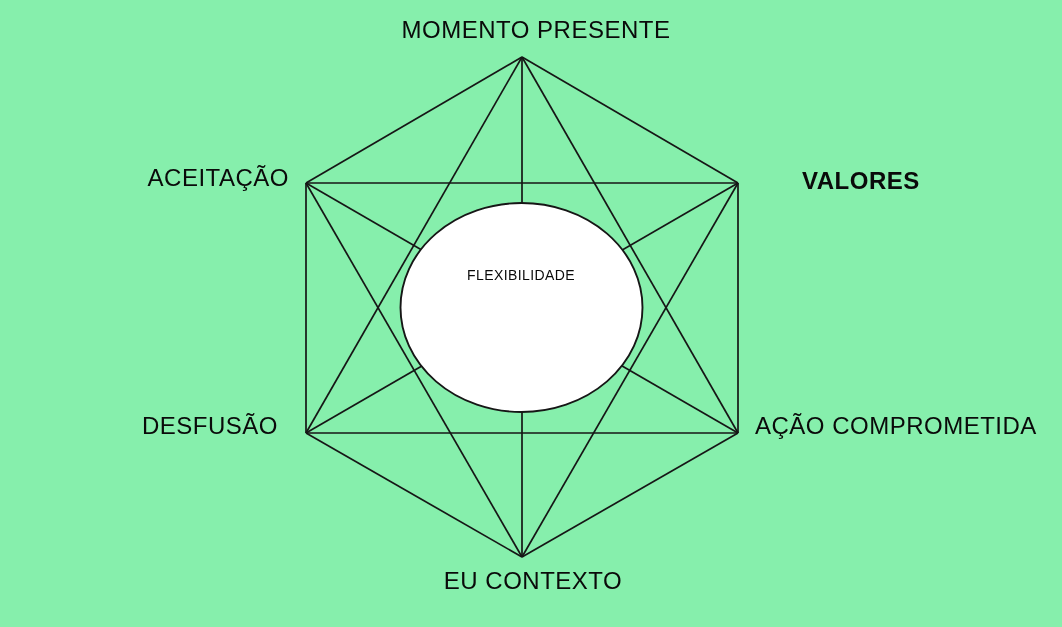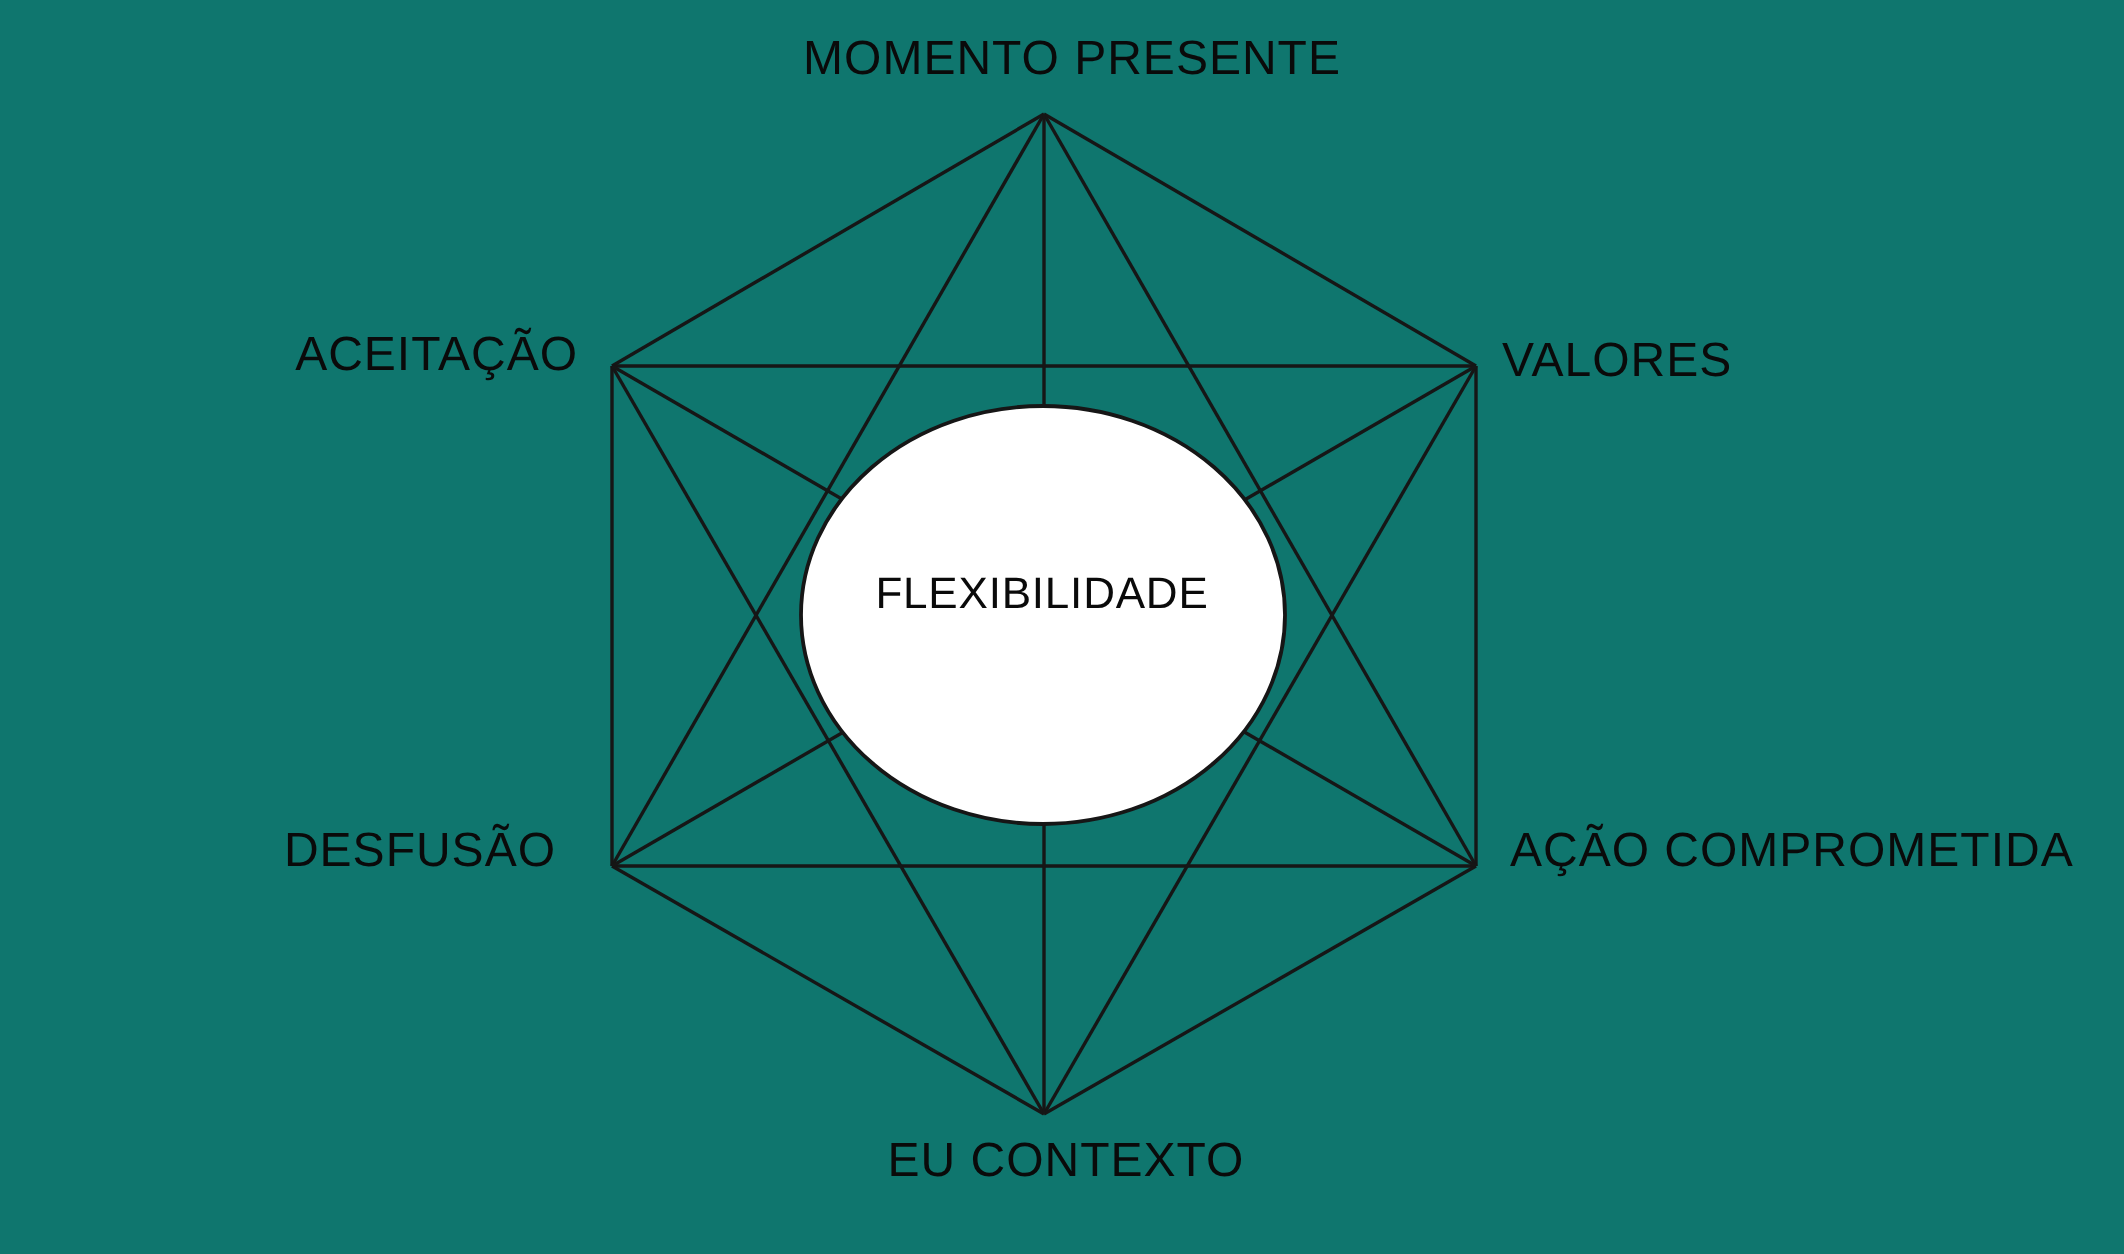--- a/index.html
+++ b/index.html
@@ -4,21 +4,21 @@
 <style>
   html, body {
     margin: 0;
     padding: 0;
     background: #ffffff;
   }
   .canvas {
     position: relative;
     width: 1062px;
     height: 627px;
-    background: #0f766e;
+    background: #86efac;
     font-family: "Liberation Sans", sans-serif;
     color: #0a0a0a;
     overflow: hidden;
   }
   .diagram-svg {
     position: absolute;
     left: 0;
     top: 0;
   }
   .diagram-svg line {
@@ -34,31 +34,31 @@
     position: absolute;
     font-size: 24px;
     letter-spacing: 0.5px;
     white-space: nowrap;
     line-height: 26px;
     color: #0a0a0a;
   }
   .node-label.anchor-center { transform: translateX(-50%); text-align: center; }
   .node-label.anchor-right  { text-align: left; }
   .label-top         { left: 536px; top: 17px; }
-  .label-upper-right { left: 751px; top: 168px; }
+  .label-upper-right { left: 802px; top: 168px; font-weight: bold; }
   .label-lower-right { left: 755px; top: 413px; }
   .label-bottom      { left: 533px; top: 568px; }
   .label-lower-left  { right: 784px; top: 413px; }
   .label-upper-left  { right: 773px; top: 165px; }
   .center-label {
     position: absolute;
     left: 521px;
-    top: 283px;
+    top: 262px;
     transform: translateX(-50%);
-    font-size: 22px;
+    font-size: 14px;
     line-height: 27px;
     letter-spacing: 0.4px;
     white-space: nowrap;
     color: #0a0a0a;
   }
 </style>
 </head>
 <body>
 
 <div class="canvas">

